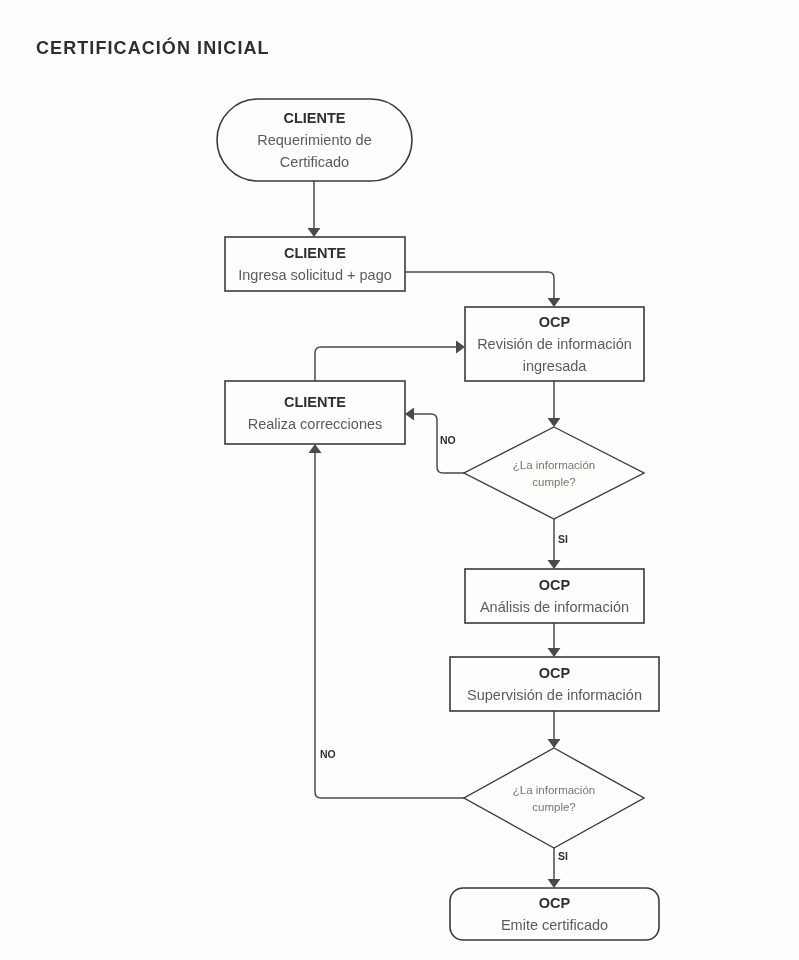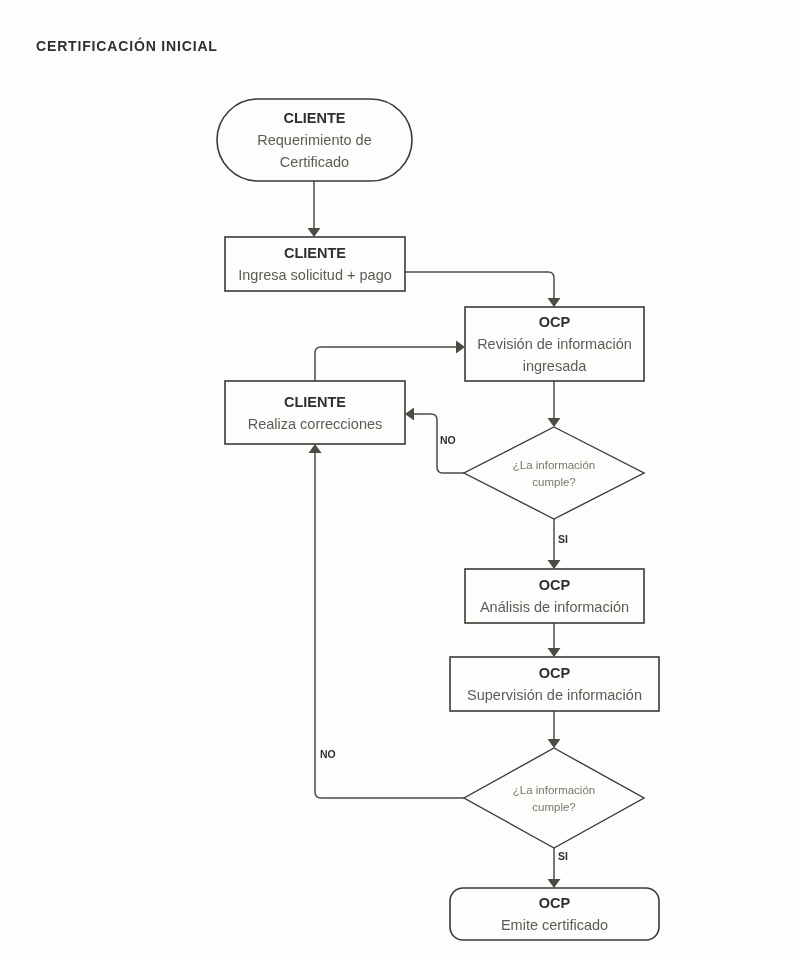--- a/index.html
+++ b/index.html
@@ -18,21 +18,21 @@
     position: relative;
     width: 799px;
     height: 960px;
     background: #fdfdfb;
   }
   .page-title {
     position: absolute;
     left: 36px;
     top: 38px;
     font-family: "Liberation Sans", sans-serif;
-    font-size: 14px;
+    font-size: 18px;
     font-weight: bold;
     letter-spacing: 0.06em;
     color: #2f2f2d;
     white-space: nowrap;
   }
   svg.flow {
     position: absolute;
     left: 0;
     top: 0;
     width: 799px;

